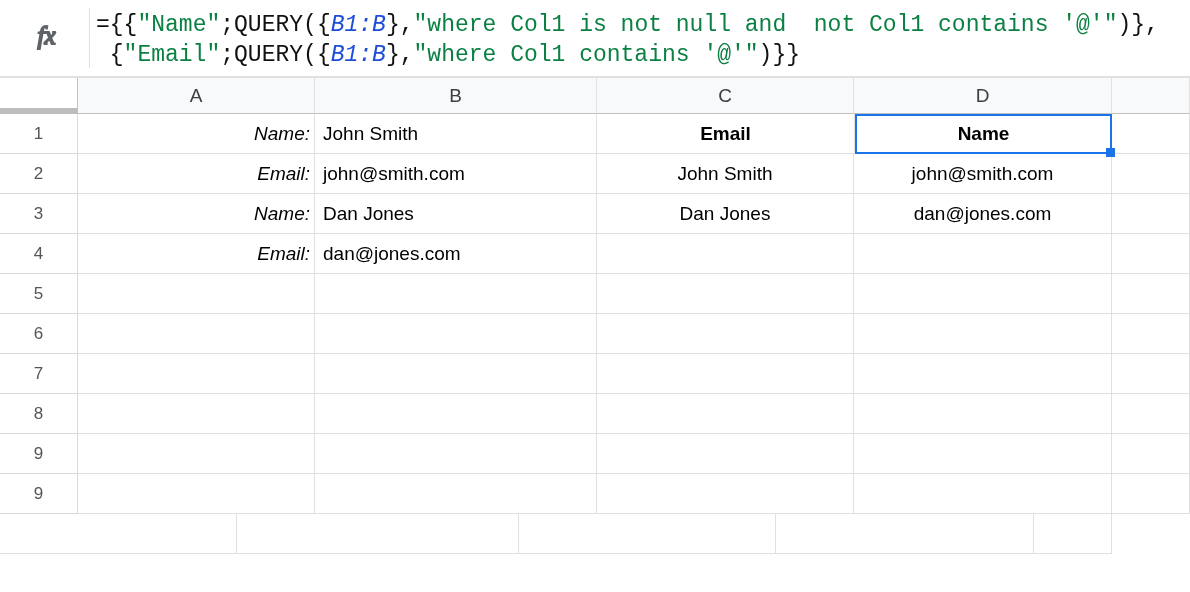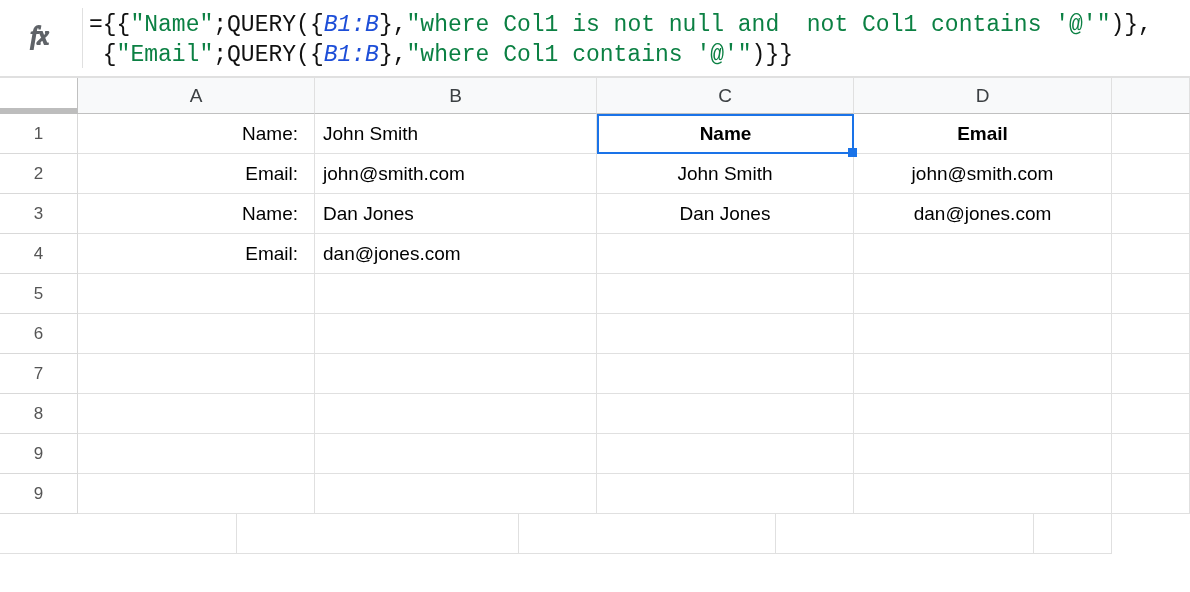--- a/index.html
+++ b/index.html
@@ -12,21 +12,21 @@
     width: 1190px;
     height: 592px;
     overflow: hidden;
   }
   .formula-row {
     display: flex;
     align-items: flex-start;
     border-bottom: 1px solid #e0e0e0;
     background: #fff;
     min-height: 72px;
-    padding: 6px 0 6px 4px;
+    padding: 6px 0 6px 11px;
   }
   .fx-icon {
     width: 78px;
     flex: 0 0 78px;
     display: flex;
     align-items: center;
     justify-content: center;
     height: 60px;
     position: relative;
   }
@@ -92,21 +92,21 @@
     justify-content: center;
     color: #3c4043;
     border-bottom: 1px solid #c0c0c0;
   }
   .w-a { width: 237px; flex: 0 0 237px; }
   .w-b { width: 282px; flex: 0 0 282px; }
   .w-c { width: 257px; flex: 0 0 257px; }
   .w-d { width: 258px; flex: 0 0 258px; }
   .w-e { width: 78px;  flex: 0 0 78px;  }
 
-  .cell.a { justify-content: flex-end; padding-right: 16px; }
+  .cell.a { justify-content: flex-end; padding-right: 4px; font-style: italic; }
   .cell.b { justify-content: flex-start; padding-left: 8px; }
   .cell.c, .cell.d { justify-content: center; }
   .bold { font-weight: bold; }
 
   .selected {
     position: relative;
     border: 2.5px solid #1a73e8;
   }
   .selected::after {
     content: "";
@@ -140,22 +140,22 @@
     <div class="col-head w-b">B</div>
     <div class="col-head w-c">C</div>
     <div class="col-head w-d">D</div>
     <div class="col-head w-e"></div>
   </div>
 
   <div class="row">
     <div class="row-head">1</div>
     <div class="cell a w-a">Name:</div>
     <div class="cell b w-b">John Smith</div>
+    <div class="cell d w-d bold">Email</div>
     <div class="cell c w-c bold selected">Name</div>
-    <div class="cell d w-d bold">Email</div>
     <div class="cell w-e"></div>
   </div>
   <div class="row">
     <div class="row-head">2</div>
     <div class="cell a w-a">Email:</div>
     <div class="cell b w-b">john@smith.com</div>
     <div class="cell c w-c">John Smith</div>
     <div class="cell d w-d">john@smith.com</div>
     <div class="cell w-e"></div>
   </div>

